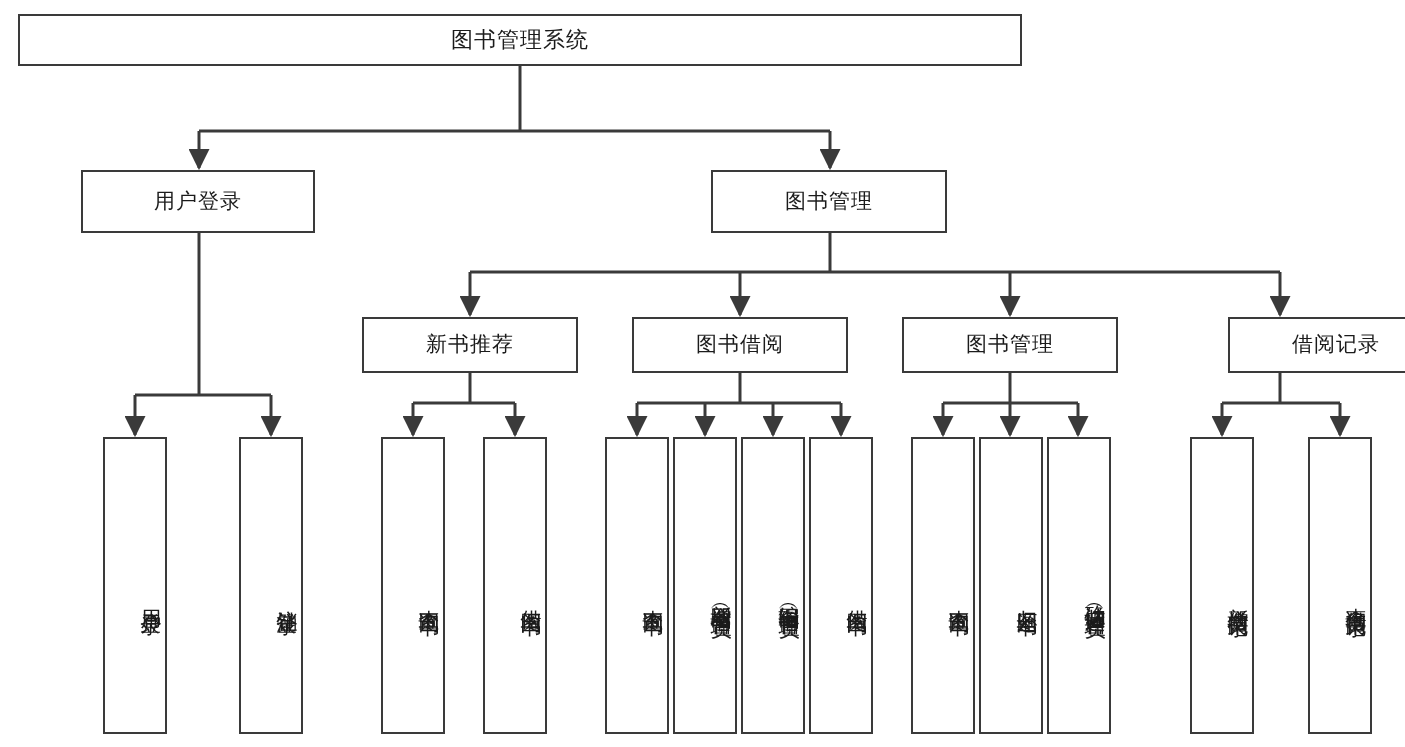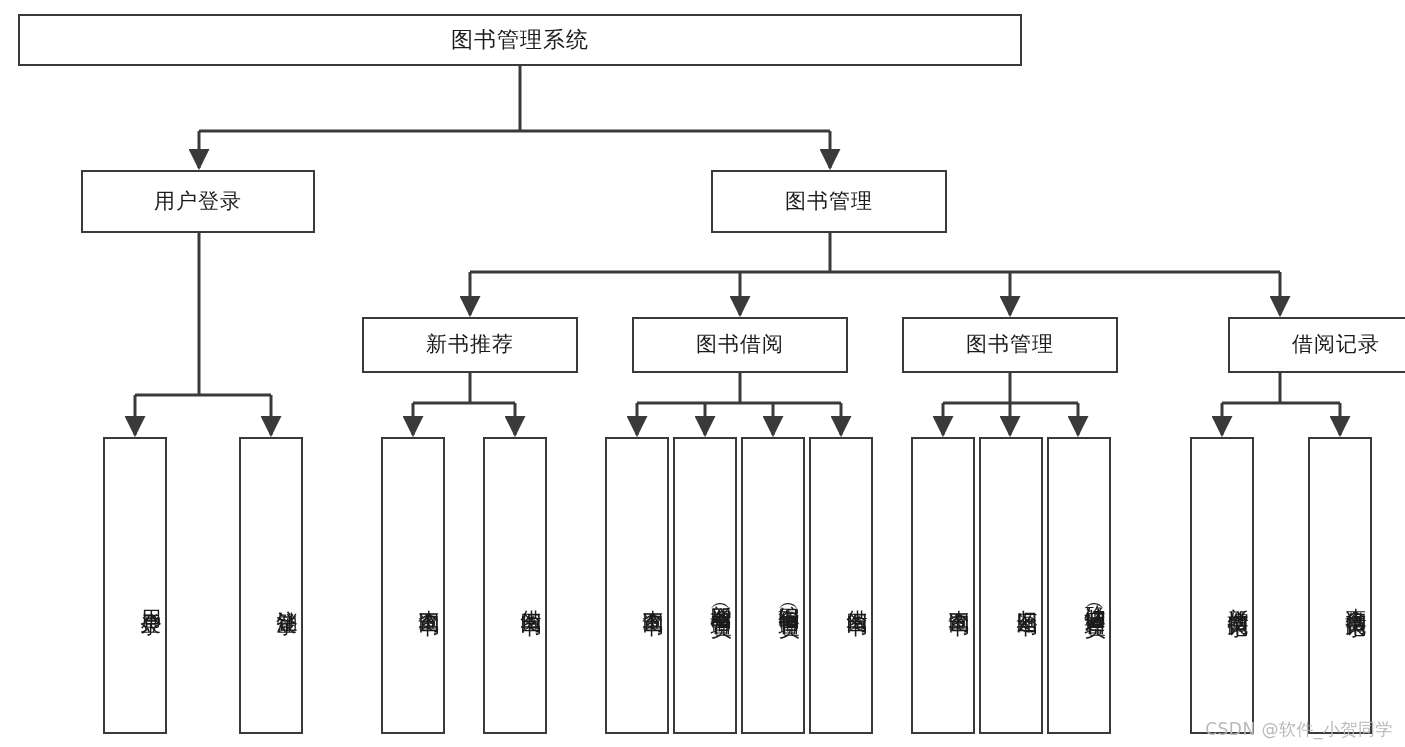--- a/index.html
+++ b/index.html
@@ -187,15 +187,14 @@
     <span class="vtext">确认归还（管理员）</span>
   </div>
 
   <div class="node node-v" style="left:1190px; top:437px; width:64px; height:297px;">
     <span class="vtext">新增借阅记录</span>
   </div>
   <div class="node node-v" style="left:1308px; top:437px; width:64px; height:297px;">
     <span class="vtext">查询借阅记录</span>
   </div>
 
-  <div class="watermark">CSDN @软件_小贺同学</div>
 
 </div>
 
 </body></html>

